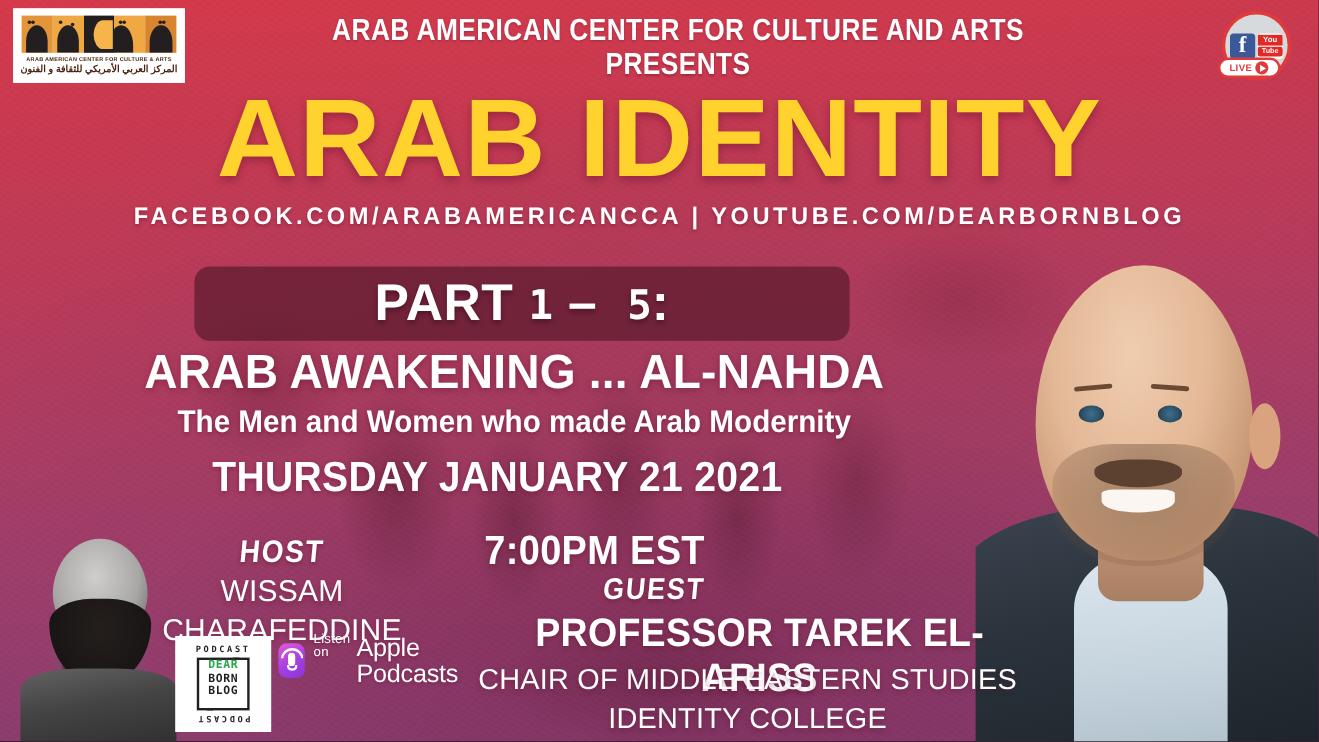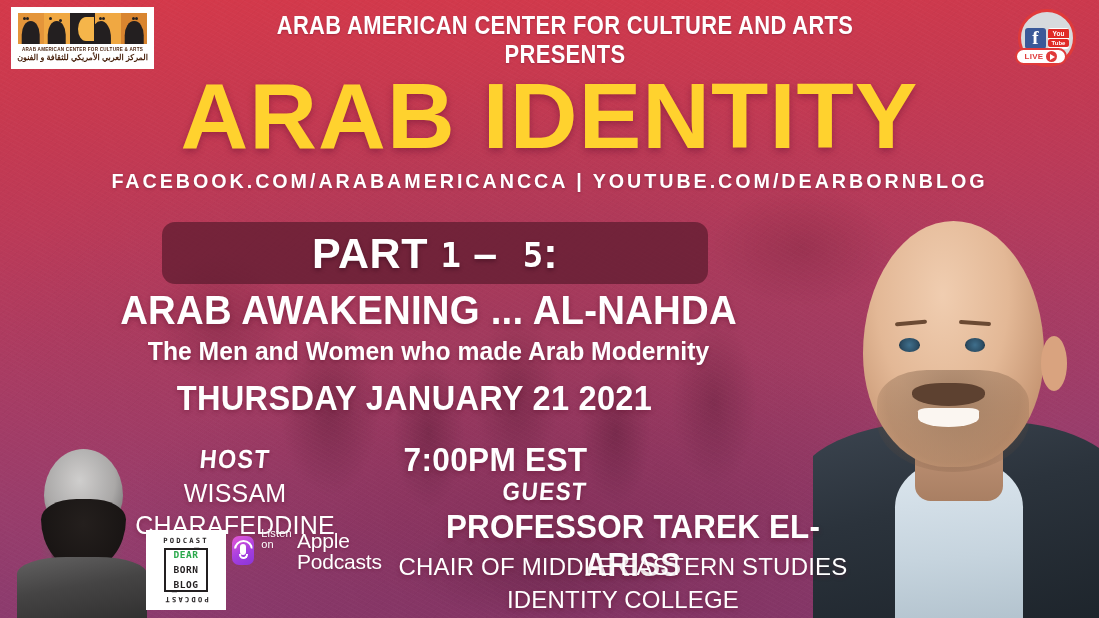--- a/index.html
+++ b/index.html
@@ -220,21 +220,21 @@
     position:absolute; color:#231f20; font-size:7.2px; font-weight:700;
     letter-spacing:2.2px; font-family:"DejaVu Sans Mono", monospace;
   }
   .pod-top{ top:0; left:50%; transform:translateX(-50%); }
   .pod-bot{ bottom:0; left:50%; transform:translateX(-50%) rotate(180deg); }
   .pod-left{ left:0; top:50%; transform:translateY(-50%) rotate(-90deg); transform-origin:center; }
   .pod-right{ right:0; top:50%; transform:translateY(-50%) rotate(90deg); transform-origin:center; }
   .pod-box{
     position:absolute; left:50%; top:50%; transform:translate(-50%,-50%);
     width:44px; height:44px; border:2px solid #231f20;
-    display:flex; flex-direction:column; align-items:center; justify-content:space-between;
+    display:flex; flex-direction:column; align-items:center; justify-content:flex-start;
     gap:1px; background:#fff;
   }
   .pod-box span{ font-size:9.5px; font-weight:700; letter-spacing:.5px;
                  font-family:"DejaVu Sans Mono", monospace; line-height:1.02; }
   .pb-dear{ color:#29a84a; }
   .pb-born{ color:#231f20; }
   .pb-blog{ color:#231f20; }
 
   
   .apple{

